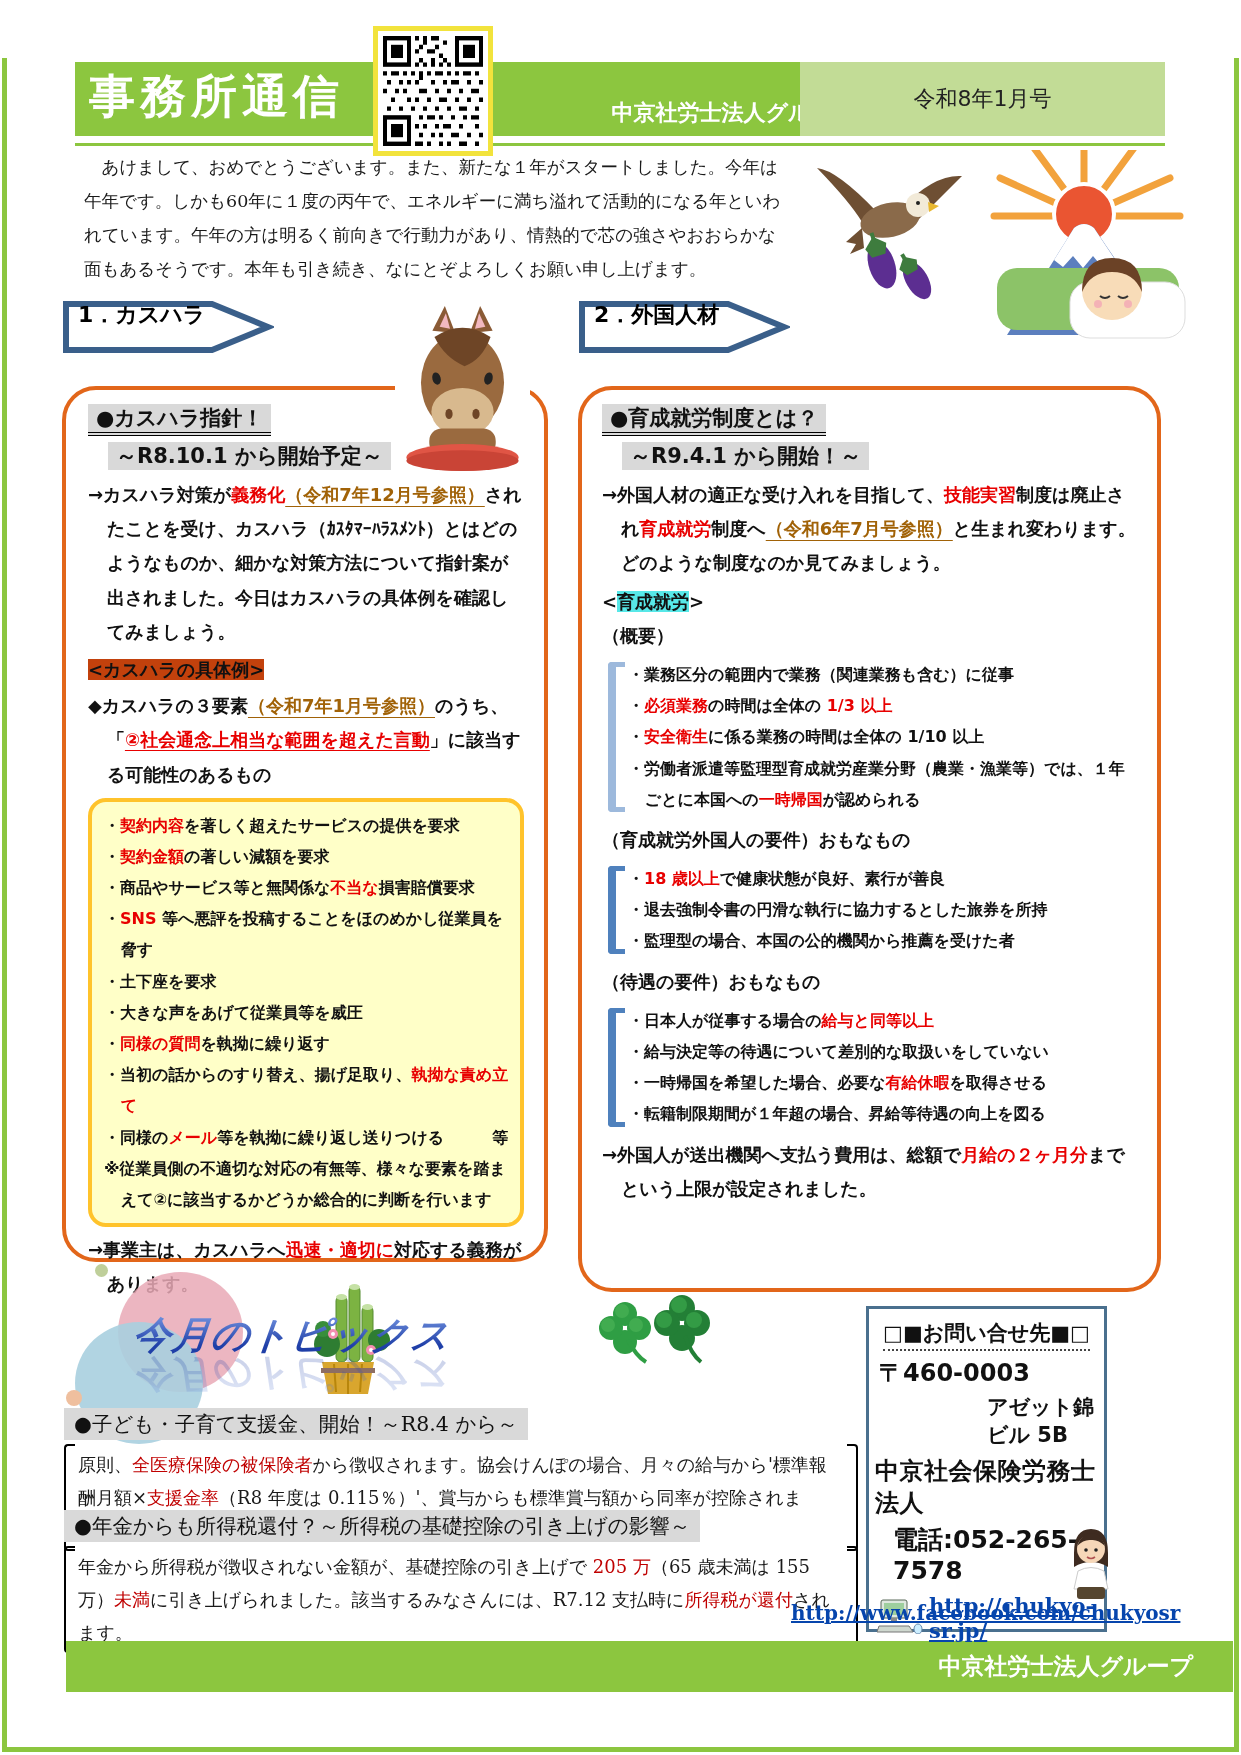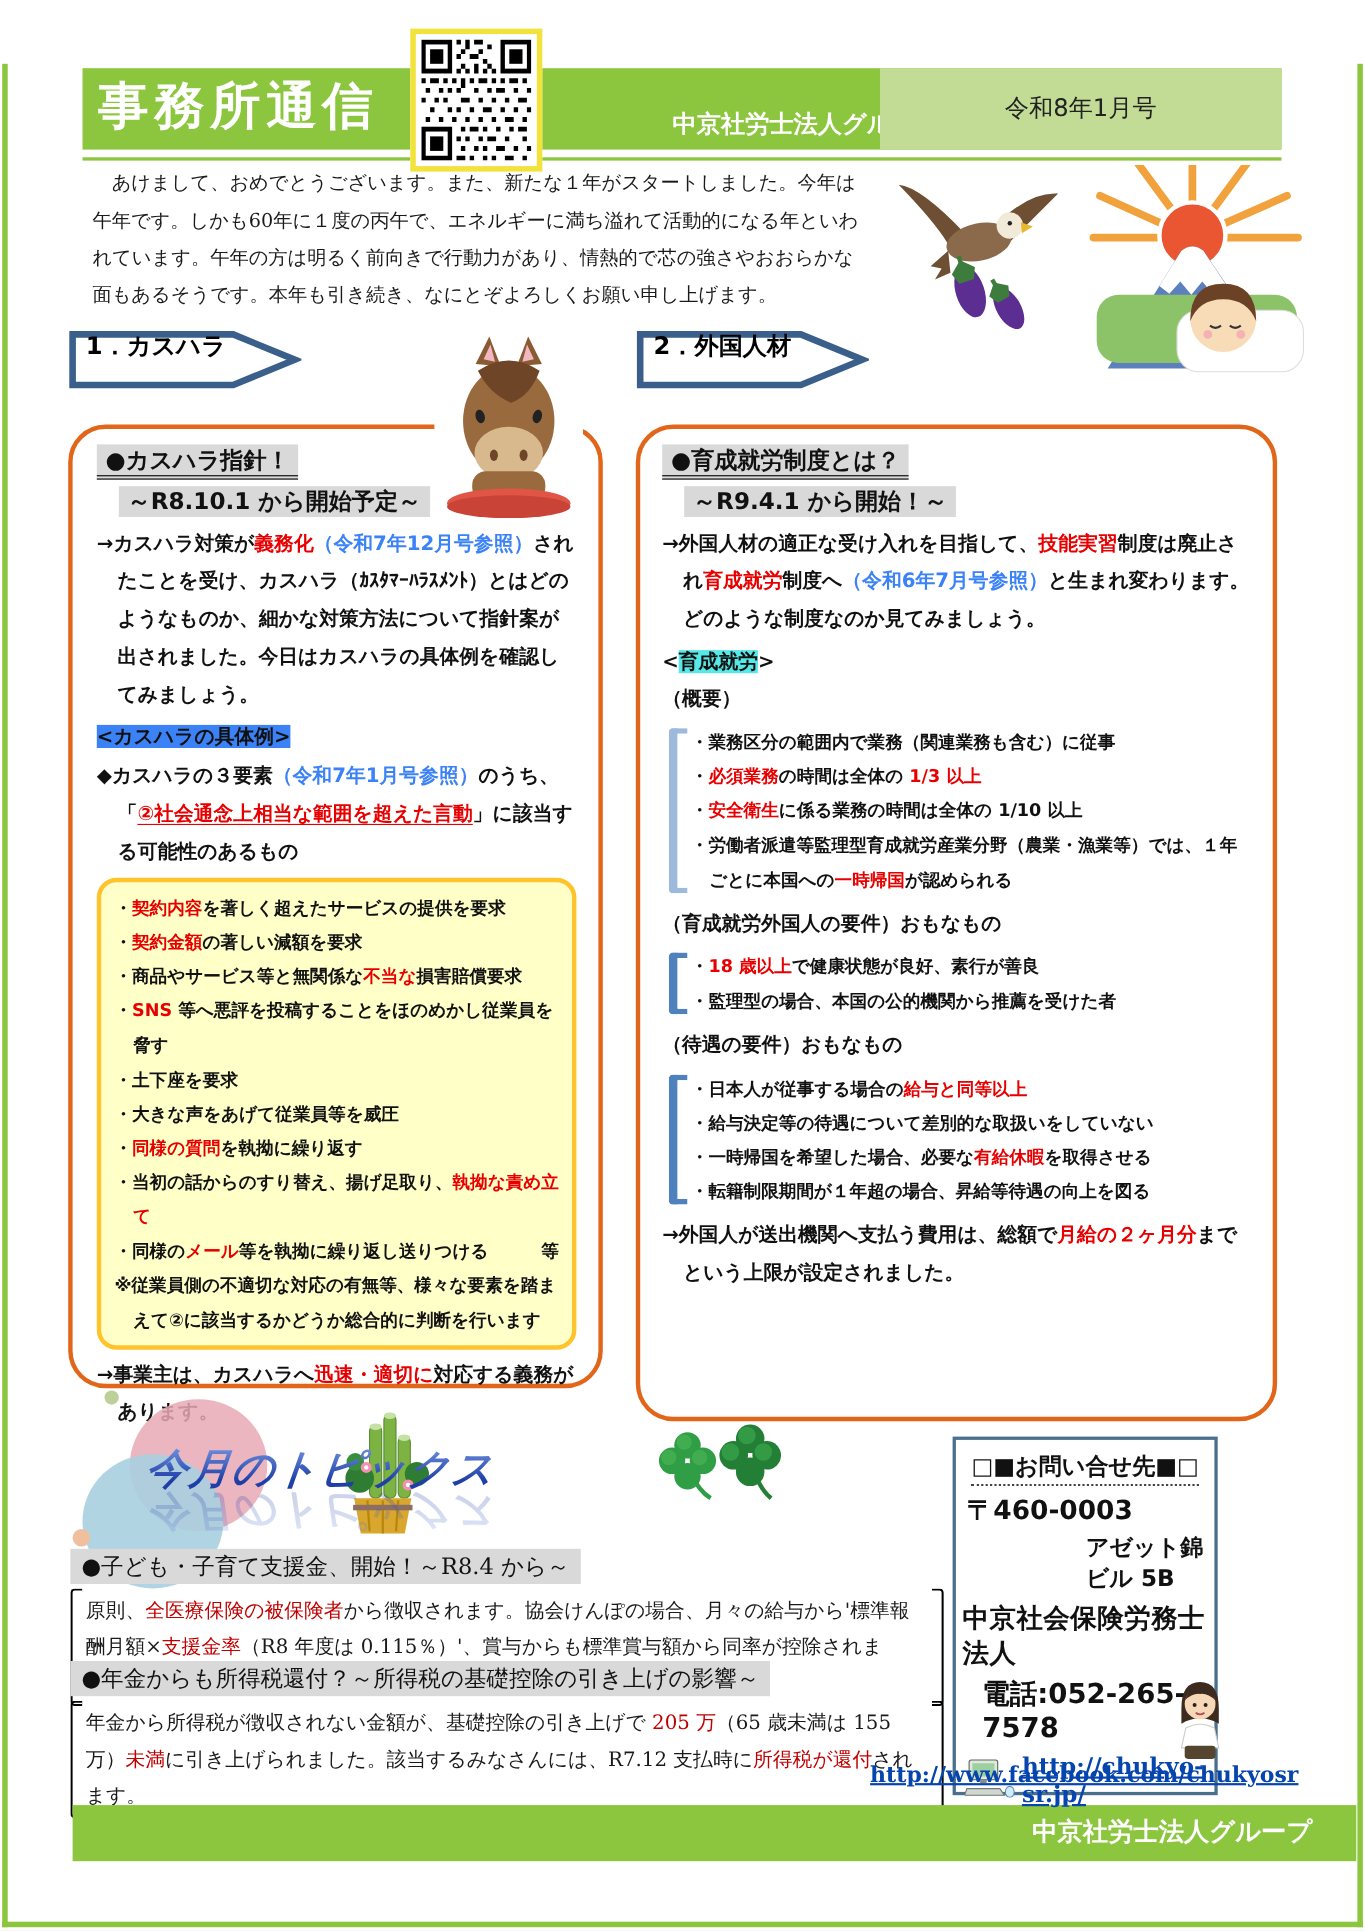--- a/index.html
+++ b/index.html
@@ -45,22 +45,22 @@
   .subind{margin-left:20px;margin-top:6px;}
   .ybox{margin-top:6px;border:4px solid #FFC32B;border-radius:18px;background:#FFFFC8;
         padding:8px 10px 8px 12px;}
   .bgroup{position:relative;margin:6px 0 8px 6px;padding-left:20px;}
   .bgroup::before{content:'';position:absolute;left:0;top:3px;bottom:3px;width:9px;
                   border-left:8px solid #4F81BD;border-top:5px solid #4F81BD;
                   border-bottom:5px solid #4F81BD;border-radius:4px 0 0 4px;}
   .bgroup.light::before{border-color:#9DB9DC;}
   .seg-red{color:#E80000;}
   .seg-redu{color:#E80000;text-decoration:underline;text-underline-offset:4px;}
-  .seg-green{color:#3b82f6;text-underline-offset:5px;}
-  .seg-yellow{background:#3b82f6;}
+  .seg-green{color:#a16207;text-decoration:underline;text-underline-offset:5px;}
+  .seg-yellow{background:#c2410c;}
   .seg-cyan{background:#57E8E8;}
   .seg-red2{color:#C00000;}
   
   .circ{position:absolute;border-radius:50%;}
   .c-pink{left:118px;top:1272px;width:125px;height:120px;background:#E9A9B6;opacity:.85;}
   .c-blue{left:75px;top:1322px;width:128px;height:122px;background:#A9CFDF;opacity:.9;}
   .c-green{left:95px;top:1264px;width:13px;height:13px;background:#BFCF9A;}
   .c-orange{left:66px;top:1390px;width:16px;height:16px;background:#EFBF9E;}
   .wordart-wrap{position:absolute;left:133px;top:1310px;z-index:3;}
   .wordart{font-style:italic;font-weight:bold;font-size:38px;letter-spacing:1px;
@@ -233,20 +233,21 @@
     <p class="btext">（概要）</p>
     <div class="bgroup light">
       <p class="btext small hang"><span>・業務区分の範囲内で業務（関連業務も含む）に従事</span></p>
       <p class="btext small hang"><span>・</span><span class="seg-red">必須業務</span><span>の時間は全体の </span><span class="seg-red">1/3 以上</span></p>
       <p class="btext small hang"><span>・</span><span class="seg-red">安全衛生</span><span>に係る業務の時間は全体の 1/10 以上</span></p>
       <p class="btext small hang"><span>・労働者派遣等監理型育成就労産業分野（農業・漁業等）では、１年ごとに本国への</span><span class="seg-red">一時帰国</span><span>が認められる</span></p>
     </div>
     <p class="btext">（育成就労外国人の要件）おもなもの</p>
     <div class="bgroup">
       <p class="btext small hang"><span>・</span><span class="seg-red">18 歳以上</span><span>で健康状態が良好、素行が善良</span></p>
+      <p class="btext small hang"><span>・退去強制令書の円滑な執行に協力するとした旅券を所持</span></p>
       <p class="btext small hang"><span>・監理型の場合、本国の公的機関から推薦を受けた者</span></p>
     </div>
     <p class="btext">（待遇の要件）おもなもの</p>
     <div class="bgroup">
       <p class="btext small hang"><span>・日本人が従事する場合の</span><span class="seg-red">給与と同等以上</span></p>
       <p class="btext small hang"><span>・給与決定等の待遇について差別的な取扱いをしていない</span></p>
       <p class="btext small hang"><span>・一時帰国を希望した場合、必要な</span><span class="seg-red">有給休暇</span><span>を取得させる</span></p>
       <p class="btext small hang"><span>・転籍制限期間が１年超の場合、昇給等待遇の向上を図る</span></p>
     </div>
     <p class="btext hang" style="margin-top:2px;"><span>→外国人が送出機関へ支払う費用は、総額で</span><span class="seg-red">月給の２ヶ月分</span><span>までという上限が設定されました。</span></p>

